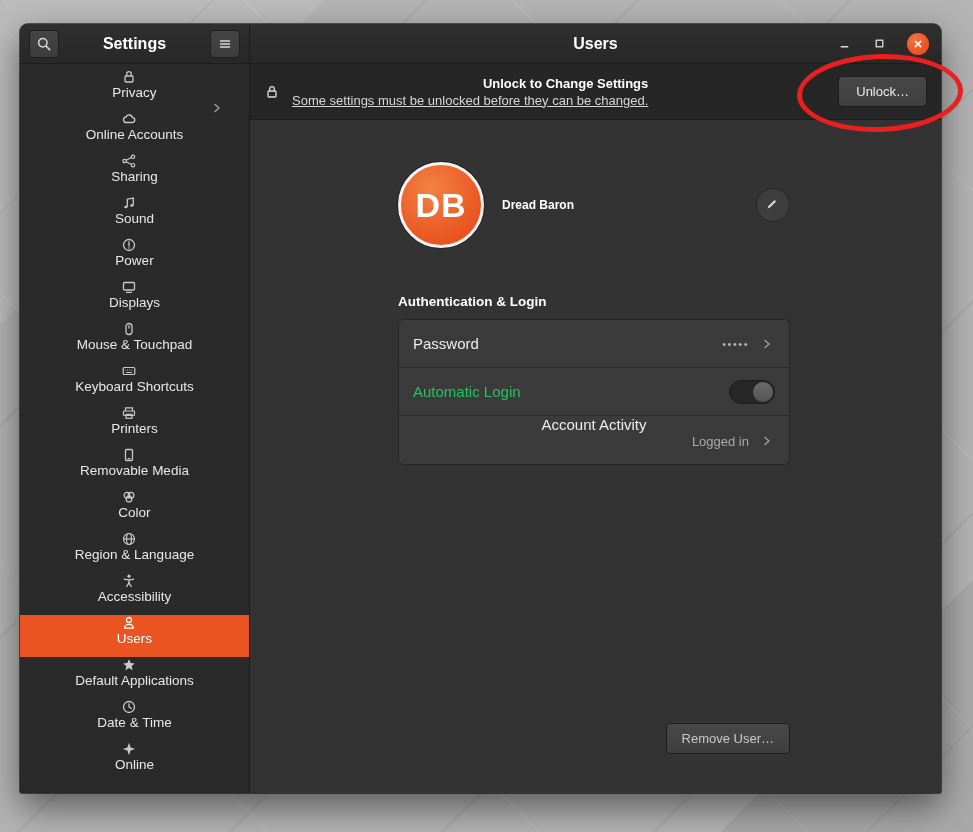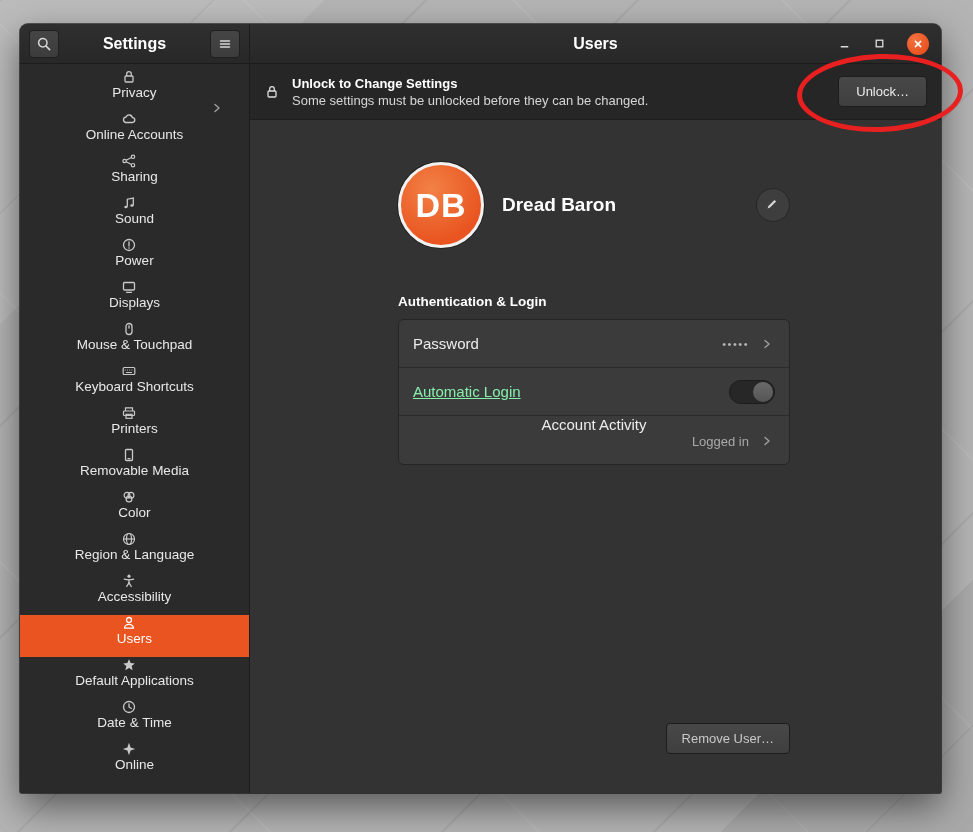--- a/index.html
+++ b/index.html
@@ -71,62 +71,62 @@
 
   .icon { width:16px; height:16px; flex:none; display:inline-block; }
   .icon svg { display:block; }
 
   
   .content { flex:1; background:#333333; display:flex; flex-direction:column; min-width:0; }
   .banner {
     height:56px; flex:none; background:#262626; border-bottom:1px solid #1e1e1e;
     display:flex; align-items:center; padding:0 14px; gap:12px;
   }
-  .banner-text { display:flex; flex-direction:column; gap:2px; }
+  .banner-text { display:flex; flex-direction:column; gap:2px;align-items:flex-end; }
   .banner-title { color:#ffffff; font-weight:bold; font-size:13px; }
-  .banner-sub { color:#d6d6d6; font-size:13px; }
+  .banner-sub { color:#d6d6d6; font-size:13px;text-decoration:underline; }
   .btn {
     background:linear-gradient(#484848,#3f3f3f);
     border:1px solid #1d1d1d; border-radius:4px;
     color:#ececec; font-size:13px; font-family:inherit;
     padding:7px 17px; cursor:pointer;
   }
   .unlock-btn { margin-left:auto; }
 
   .main { flex:1; position:relative; }
   .col { position:absolute; left:148px; width:392px; top:0; }
 
   .user-row { margin-top:42px; display:flex; align-items:center; }
   .avatar {
     width:86px; height:86px; border-radius:50%;
     background:radial-gradient(circle at 38% 30%, #f28145, #e95420 72%);
     border:3px solid #f2f2f2;
     display:flex; align-items:center; justify-content:center;
     color:#ffffff; font-size:34px; font-weight:bold; letter-spacing:1px;
     box-shadow:0 0 0 1px rgba(0,0,0,0.35);
   }
-  .user-name { margin-left:18px; color:#ffffff; font-weight:bold; font-size:19px; }
+  .user-name { margin-left:18px; color:#ffffff; font-weight:bold; font-size:12px; }
   .edit-btn {
     margin-left:auto; width:34px; height:34px; border-radius:50%;
     background:#3e3e3e; border:1px solid #272727;
     display:flex; align-items:center; justify-content:center; cursor:pointer;
   }
 
   .section-heading { margin-top:46px; color:#ffffff; font-weight:bold; font-size:13.5px; }
 
   .list {
     margin-top:10px; border:1px solid #252525; border-radius:6px; overflow:hidden;
   }
   .row {
     height:48px; background:#3b3b3b; display:flex; align-items:center;
     padding:0 14px; border-bottom:1px solid #2b2b2b; cursor:pointer;
   }
   .row:last-child { border-bottom:none;flex-direction:column; }
   .row-label { color:#ededed; font-size:15px; }
-  .row.disabled .row-label { color:#86efac;text-decoration:underline; }
+  .row.disabled .row-label { color:#22c55e; }
   .row-end { margin-left:auto; display:flex; align-items:center; gap:10px; }
   .row-value { color:#a9a9a9; font-size:13px; }
   .dots { letter-spacing:1.5px; font-size:11px; color:#b3b3b3; }
 
   .switch {
     width:46px; height:24px; border-radius:12px;
     background:#272727; border:1px solid #1d1d1d; position:relative; cursor:pointer;
   }
   .switch .knob {
     position:absolute; top:1px; right:1px; width:20px; height:20px;

